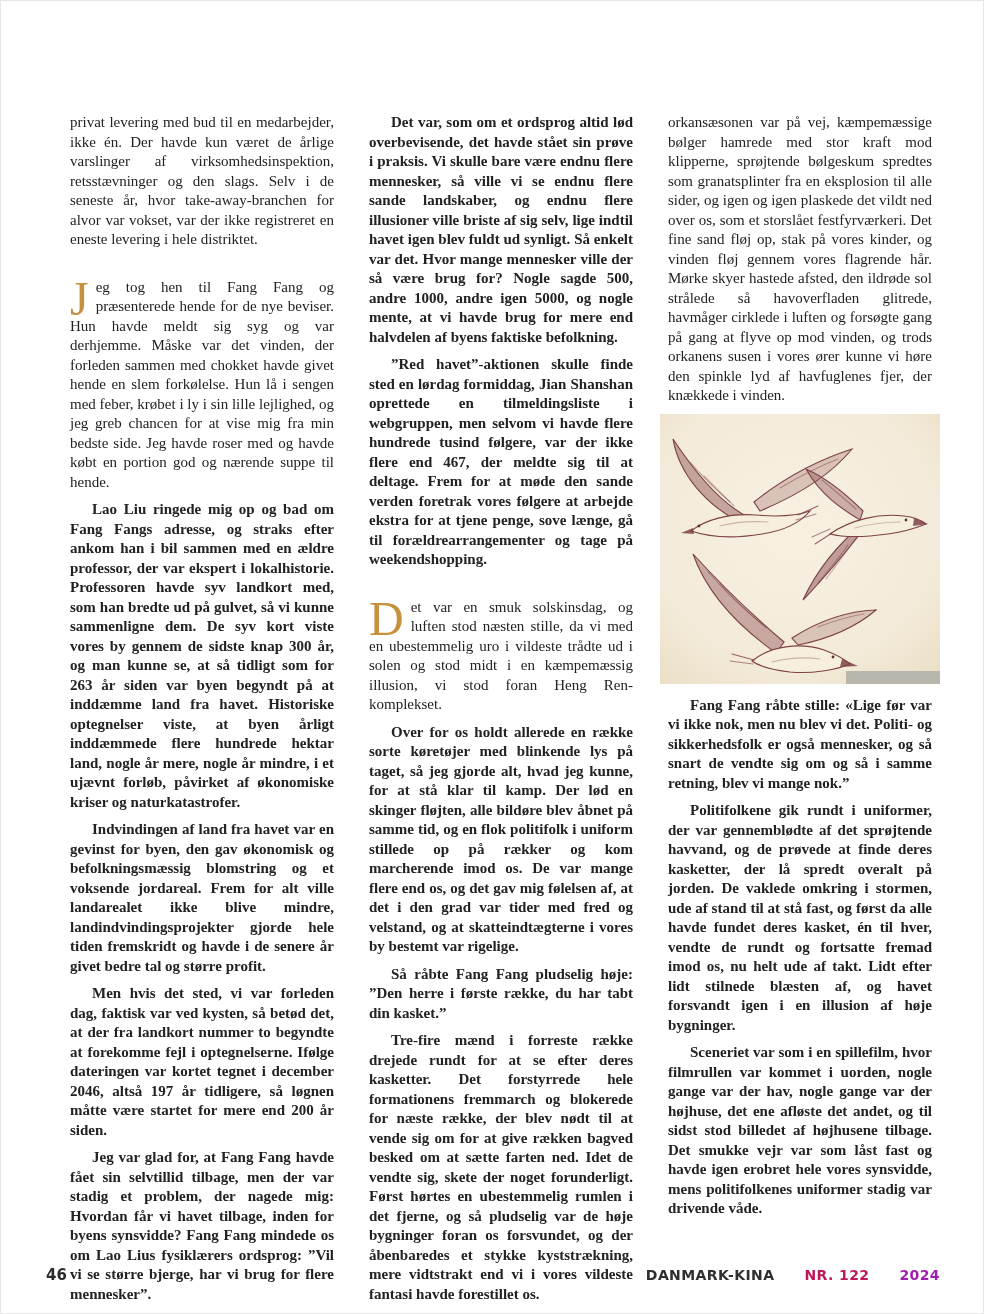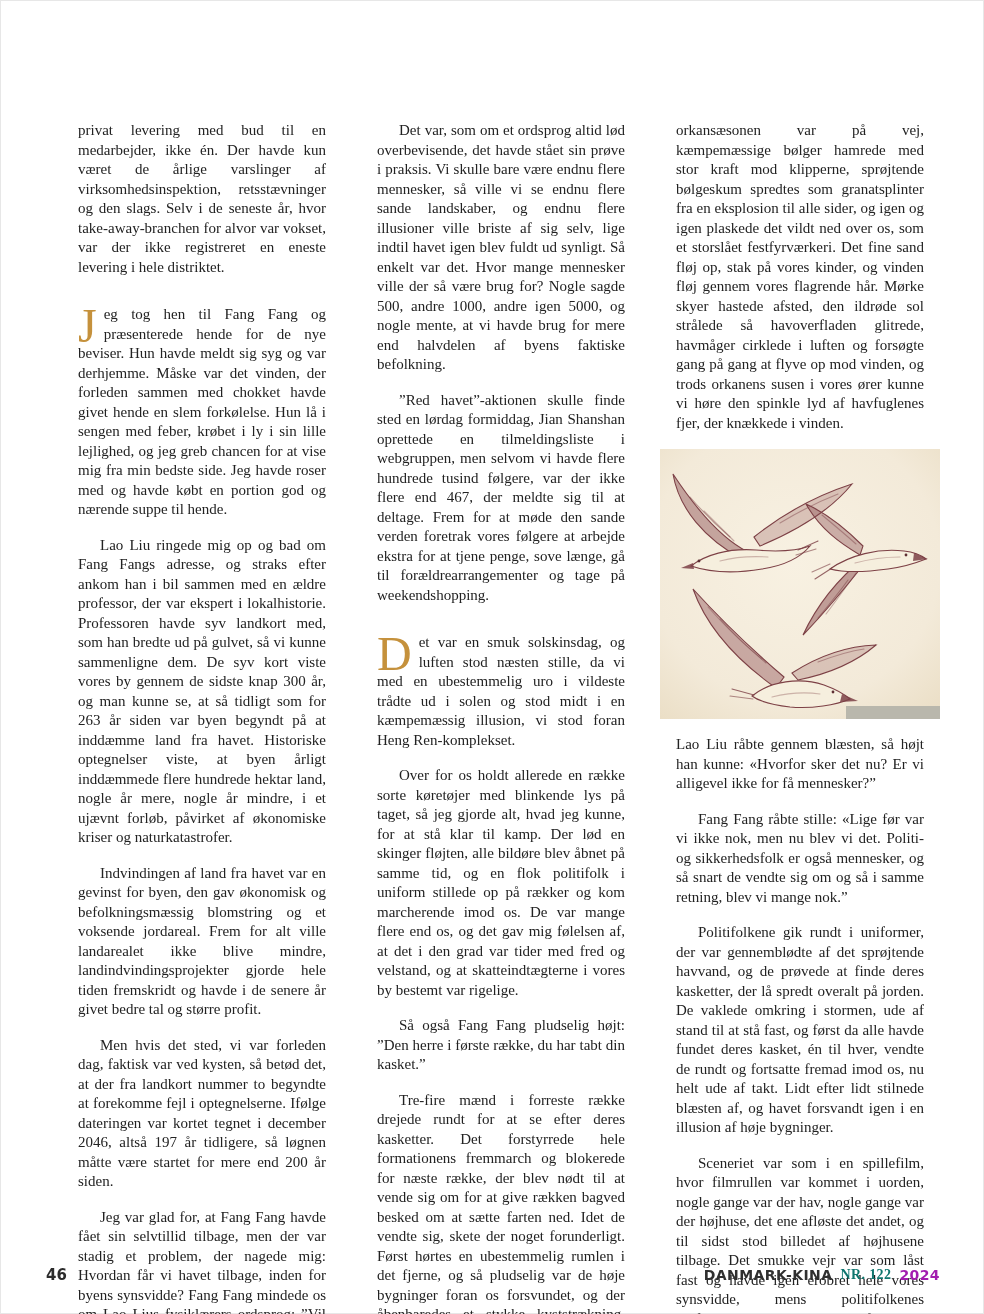--- a/index.html
+++ b/index.html
@@ -17,22 +17,22 @@
     position: absolute;
     top: 105px;
     width: 280px;
     font-size: 15px;
     line-height: 19.5px;
     text-align: justify;
   }
   .col-1 { left: 62px; }
   .col-2 { left: 361px; }
   .col-3 { left: 660px; }
-  .para { margin: 16px; }
-  .indent { text-indent: 22px; }
+  .para { margin: 8px; }
+  .indent { text-indent: 22px; font-weight: bold; }
   .flush { text-indent: 0; }
   .section { margin-top: 28px; }
   .dropcap {
     float: left;
     font-family: "Liberation Serif", serif;
     font-size: 48px;
     line-height: 37px;
     padding: 2px 7px 0 0;
     color: #c5913c;
   }
@@ -53,28 +53,28 @@
     align-items: baseline;
     font-family: "DejaVu Sans", sans-serif;
   }
   .page-number {
     font-size: 15px;
     font-weight: 700;
     color: #2b2b2b;
   }
   .footer-right {
     display: flex;
-    gap: 8px;
+    gap: 30px;
     align-items: flex-end;
     font-size: 14px;
     font-weight: 700;
     letter-spacing: 0.4px;
   }
   .magazine-name { color: #2f2f2f; }
-  .issue-number { color: #0f766e; font-family: Liberation Serif, serif; }
+  .issue-number { color: #be185d; }
   .issue-year { color: #a21caf; }
 </style>
 </head>
 <body>
 
 <div class="page">
 
   <div class="column col-1">
     <p class="para flush">privat levering med bud til en medarbejder, ikke én. Der havde kun været de årlige varslinger af virksomhedsinspektion, retsstævninger og den slags. Selv i de seneste år, hvor take-away-branchen for alvor var vokset, var der ikke registreret en eneste levering i hele distriktet.</p>
     <p class="para flush section"><span class="dropcap">J</span><span>eg tog hen til Fang Fang og præsenterede hende for de nye beviser. Hun havde meldt sig syg og var derhjemme. Måske var det vinden, der forleden sammen med chokket havde givet hende en slem forkølelse. Hun lå i sengen med feber, krøbet i ly i sin lille lejlighed, og jeg greb chancen for at vise mig fra min bedste side. Jeg havde roser med og havde købt en portion god og nærende suppe til hende.</span></p>
@@ -82,21 +82,21 @@
     <p class="para indent">Indvindingen af land fra havet var en gevinst for byen, den gav økonomisk og befolkningsmæssig blomstring og et voksende jordareal. Frem for alt ville landarealet ikke blive mindre, landindvindingsprojekter gjorde hele tiden fremskridt og havde i de senere år givet bedre tal og større profit.</p>
     <p class="para indent">Men hvis det sted, vi var forleden dag, faktisk var ved kysten, så betød det, at der fra landkort nummer to begyndte at forekomme fejl i optegnelserne. Ifølge dateringen var kortet tegnet i december 2046, altså 197 år tidligere, så løgnen måtte være startet for mere end 200 år siden.</p>
     <p class="para indent">Jeg var glad for, at Fang Fang havde fået sin selvtillid tilbage, men der var stadig et problem, der nagede mig: Hvordan får vi havet tilbage, inden for byens synsvidde? Fang Fang mindede os om Lao Lius fysiklærers ordsprog: ”Vil vi se større bjerge, har vi brug for flere mennesker”.</p>
   </div>
 
   <div class="column col-2">
     <p class="para indent">Det var, som om et ordsprog altid lød overbevisende, det havde stået sin prøve i praksis. Vi skulle bare være endnu flere mennesker, så ville vi se endnu flere sande landskaber, og endnu flere illusioner ville briste af sig selv, lige indtil havet igen blev fuldt ud synligt. Så enkelt var det. Hvor mange mennesker ville der så være brug for? Nogle sagde 500, andre 1000, andre igen 5000, og nogle mente, at vi havde brug for mere end halvdelen af byens faktiske befolkning.</p>
     <p class="para indent">”Red havet”-aktionen skulle finde sted en lørdag formiddag, Jian Shanshan oprettede en tilmeldingsliste i webgruppen, men selvom vi havde flere hundrede tusind følgere, var der ikke flere end 467, der meldte sig til at deltage. Frem for at møde den sande verden foretrak vores følgere at arbejde ekstra for at tjene penge, sove længe, gå til forældrearrangementer og tage på weekendshopping.</p>
     <p class="para flush section"><span class="dropcap">D</span><span>et var en smuk solskinsdag, og luften stod næsten stille, da vi med en ubestemmelig uro i vildeste trådte ud i solen og stod midt i en kæmpemæssig illusion, vi stod foran Heng Ren-komplekset.</span></p>
     <p class="para indent">Over for os holdt allerede en række sorte køretøjer med blinkende lys på taget, så jeg gjorde alt, hvad jeg kunne, for at stå klar til kamp. Der lød en skinger fløjten, alle bildøre blev åbnet på samme tid, og en flok politifolk i uniform stillede op på rækker og kom marcherende imod os. De var mange flere end os, og det gav mig følelsen af, at det i den grad var tider med fred og velstand, og at skatteindtægterne i vores by bestemt var rigelige.</p>
-    <p class="para indent">Så også Fang Fang pludselig højt: ”Den herre i første række, du har tabt din kasket.”</p>
+    <p class="para indent">Så råbte Fang Fang pludselig høje: ”Den herre i første række, du har tabt din kasket.”</p>
     <p class="para indent">Tre-fire mænd i forreste række drejede rundt for at se efter deres kasketter. Det forstyrrede hele formationens fremmarch og blokerede for næste række, der blev nødt til at vende sig om for at give rækken bagved besked om at sætte farten ned. Idet de vendte sig, skete der noget forunderligt. Først hørtes en ubestemmelig rumlen i det fjerne, og så pludselig var de høje bygninger foran os forsvundet, og der åbenbaredes et stykke kyststrækning, mere vidtstrakt end vi i vores vildeste fantasi havde forestillet os.</p>
   </div>
 
   <div class="column col-3">
     <p class="para flush">orkansæsonen var på vej, kæmpemæssige bølger hamrede med stor kraft mod klipperne, sprøjtende bølgeskum spredtes som granatsplinter fra en eksplosion til alle sider, og igen og igen plaskede det vildt ned over os, som et storslået festfyrværkeri. Det fine sand fløj op, stak på vores kinder, og vinden fløj gennem vores flagrende hår. Mørke skyer hastede afsted, den ildrøde sol strålede så havoverfladen glitrede, havmåger cirklede i luften og forsøgte gang på gang at flyve op mod vinden, og trods orkanens susen i vores ører kunne vi høre den spinkle lyd af havfuglenes fjer, der knækkede i vinden.</p>
 
     <figure class="illustration" style="margin-left:0;margin-right:0;">
       <svg width="280" height="270" viewBox="0 0 280 270" xmlns="http://www.w3.org/2000/svg">
         <defs>
           <radialGradient id="vig" cx="48%" cy="42%" r="80%">
@@ -146,21 +146,20 @@
           <circle cx="173" cy="243" r="1.4" fill="#5e2f33" stroke="none"></circle>
           <path d="M94,246 L72,240" stroke-opacity="0.8"></path>
           <path d="M93,250 L70,247" stroke-opacity="0.6"></path>
           <path d="M112,248 C128,244 146,243 160,245" stroke-opacity="0.35"></path>
         </g>
 
         <rect x="186" y="257" width="94" height="13" fill="#b9b7ac"></rect>
       </svg>
     </figure>
 
-    <p class="para flush">Lao Liu råbte gennem blæsten, så højt han kunne: «Hvorfor sker det nu? Er vi alligevel ikke for få mennesker?”</p>
     <p class="para indent">Fang Fang råbte stille: «Lige før var vi ikke nok, men nu blev vi det. Politi- og sikkerhedsfolk er også mennesker, og så snart de vendte sig om og så i samme retning, blev vi mange nok.”</p>
     <p class="para indent">Politifolkene gik rundt i uniformer, der var gennemblødte af det sprøjtende havvand, og de prøvede at finde deres kasketter, der lå spredt overalt på jorden. De vaklede omkring i stormen, ude af stand til at stå fast, og først da alle havde fundet deres kasket, én til hver, vendte de rundt og fortsatte fremad imod os, nu helt ude af takt. Lidt efter lidt stilnede blæsten af, og havet forsvandt igen i en illusion af høje bygninger.</p>
     <p class="para indent">Sceneriet var som i en spillefilm, hvor filmrullen var kommet i uorden, nogle gange var der hav, nogle gange var der højhuse, det ene afløste det andet, og til sidst stod billedet af højhusene tilbage. Det smukke vejr var som låst fast og havde igen erobret hele vores synsvidde, mens politifolkenes uniformer stadig var drivende våde.</p>
   </div>
 
   <div class="footer">
     <span class="page-number">46</span>
     <span class="footer-right">
       <span class="magazine-name">DANMARK-KINA</span>
       <span class="issue-number">NR. 122</span>

